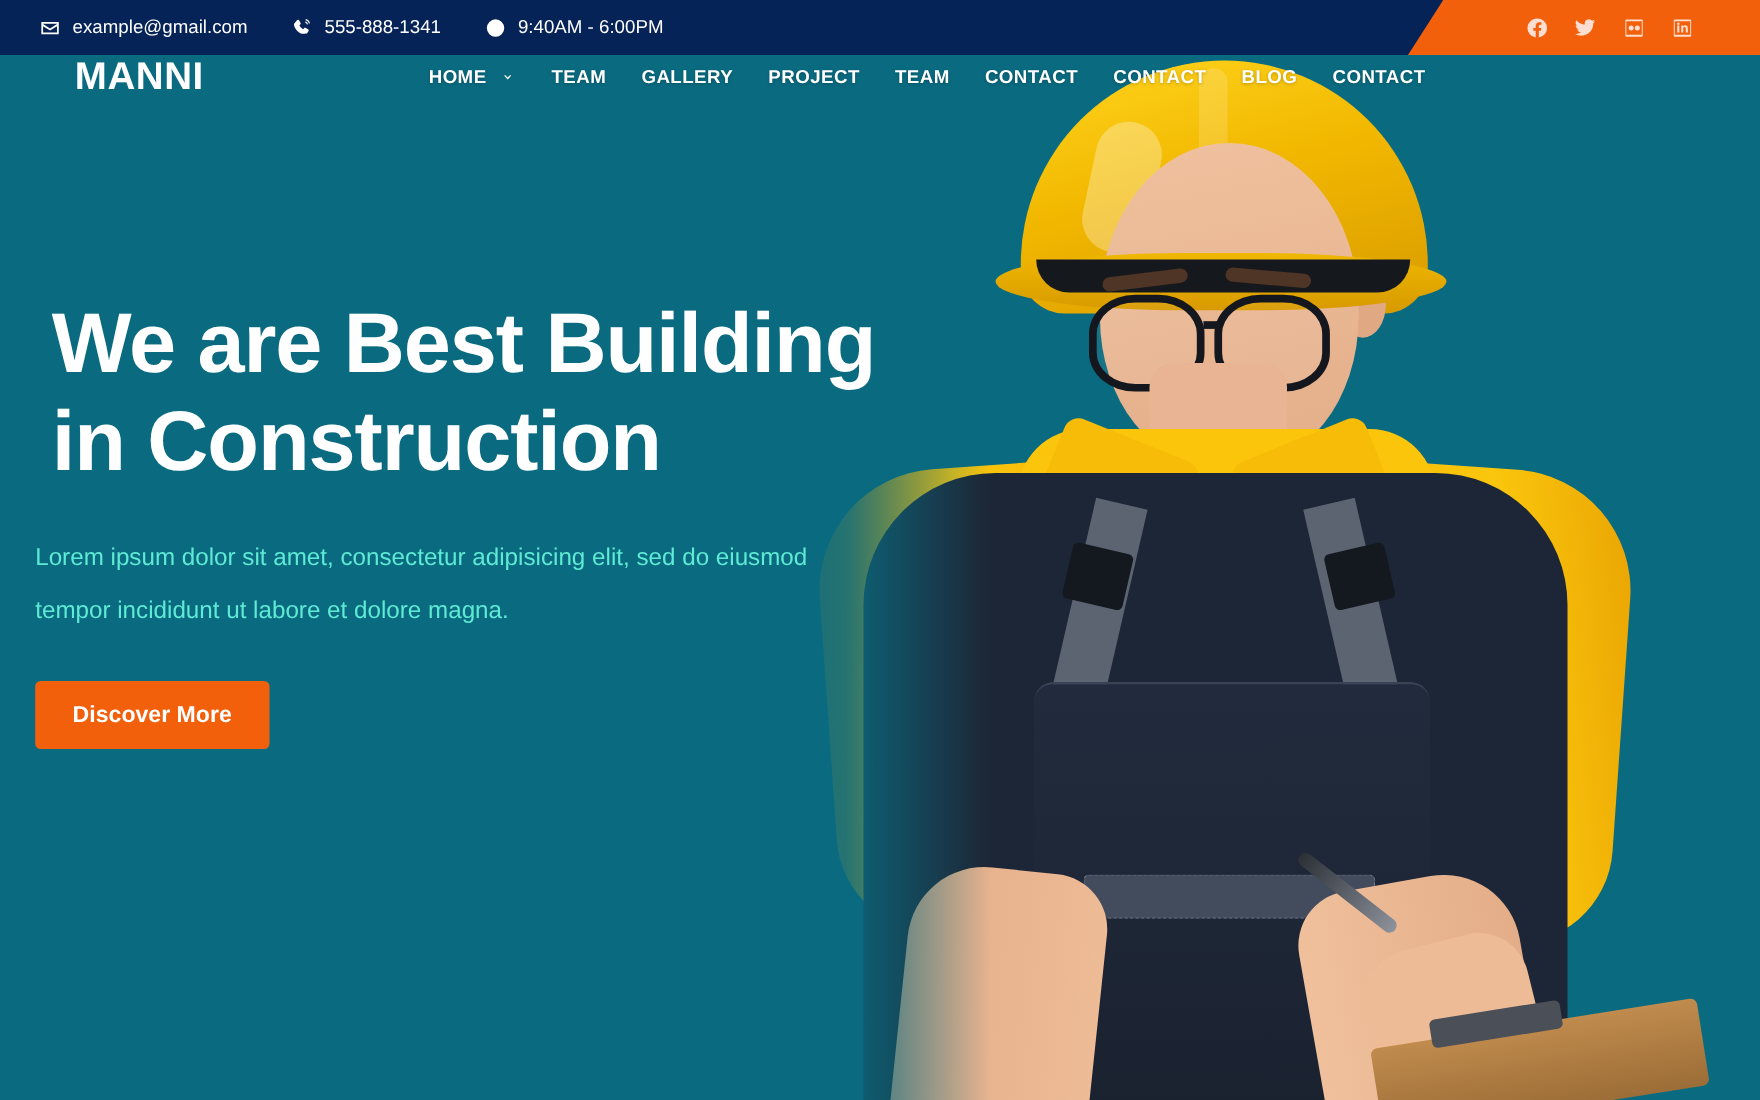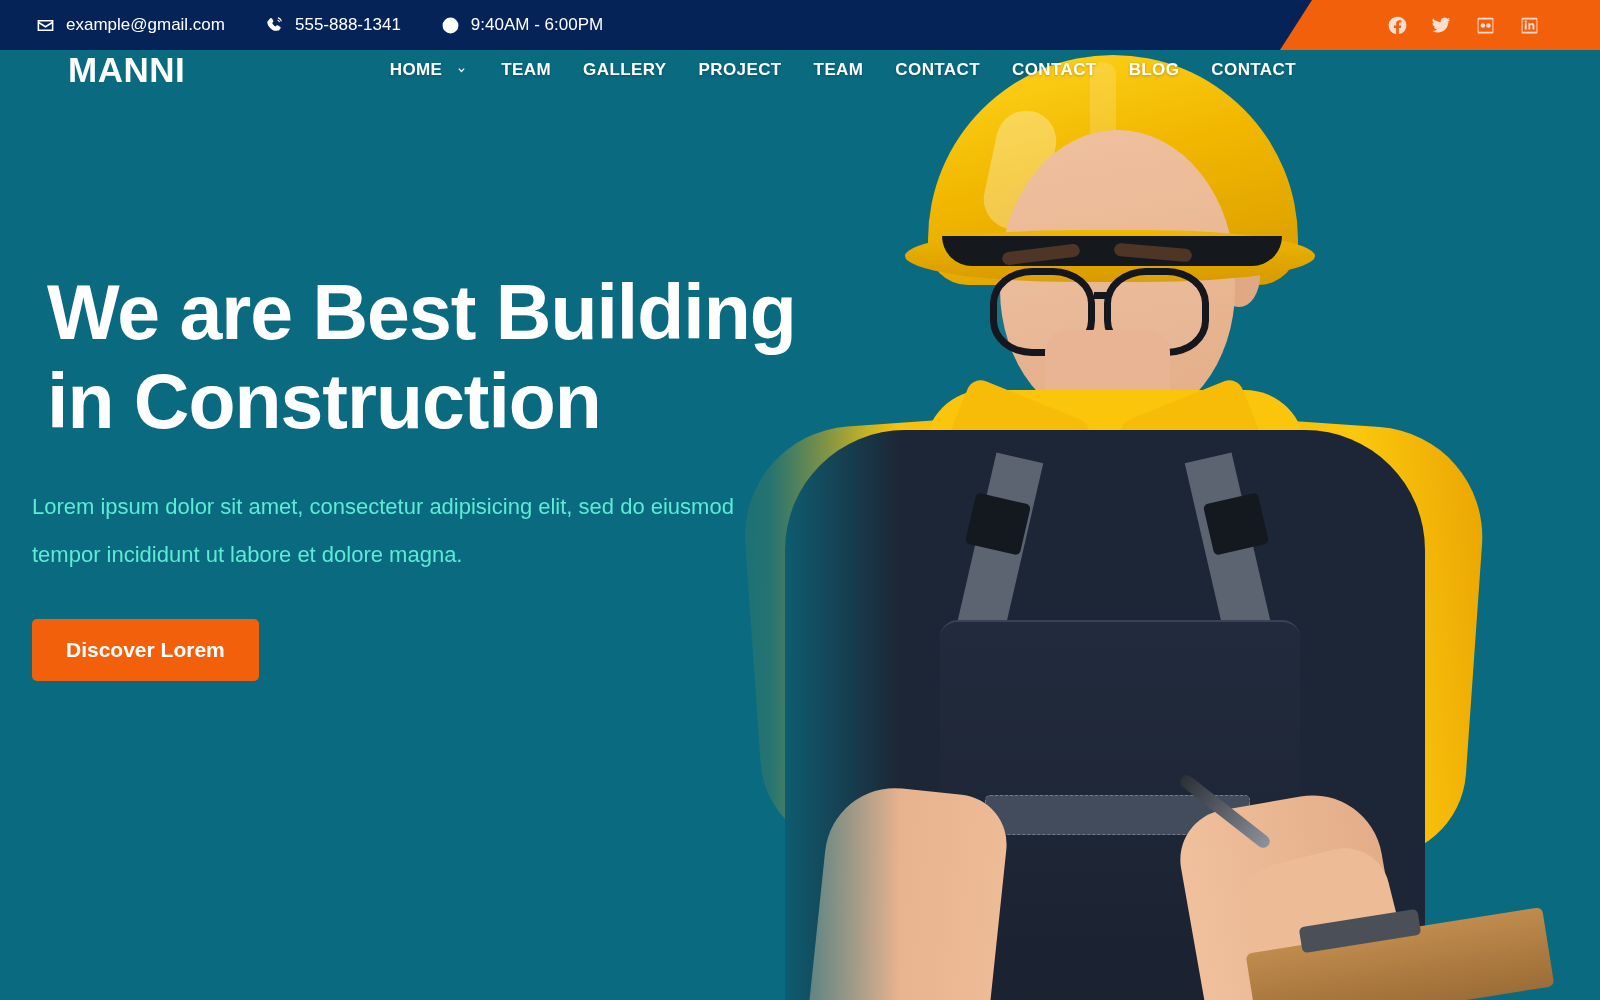--- a/index.html
+++ b/index.html
@@ -304,16 +304,16 @@
       </div>
     </div>
   </div>
 
   <div class="hero-copy">
     <h1 class="hero-title">
       <span>We are Best Building</span><br>
       <span>in Construction</span>
     </h1>
     <p class="hero-sub">Lorem ipsum dolor sit amet, consectetur adipisicing elit, sed do eiusmod tempor incididunt ut labore et dolore magna.</p>
-    <button class="cta">Discover Lorem</button>
+    <button class="cta">Discover More</button>
   </div>
 
 </div>
 
 </body></html>

